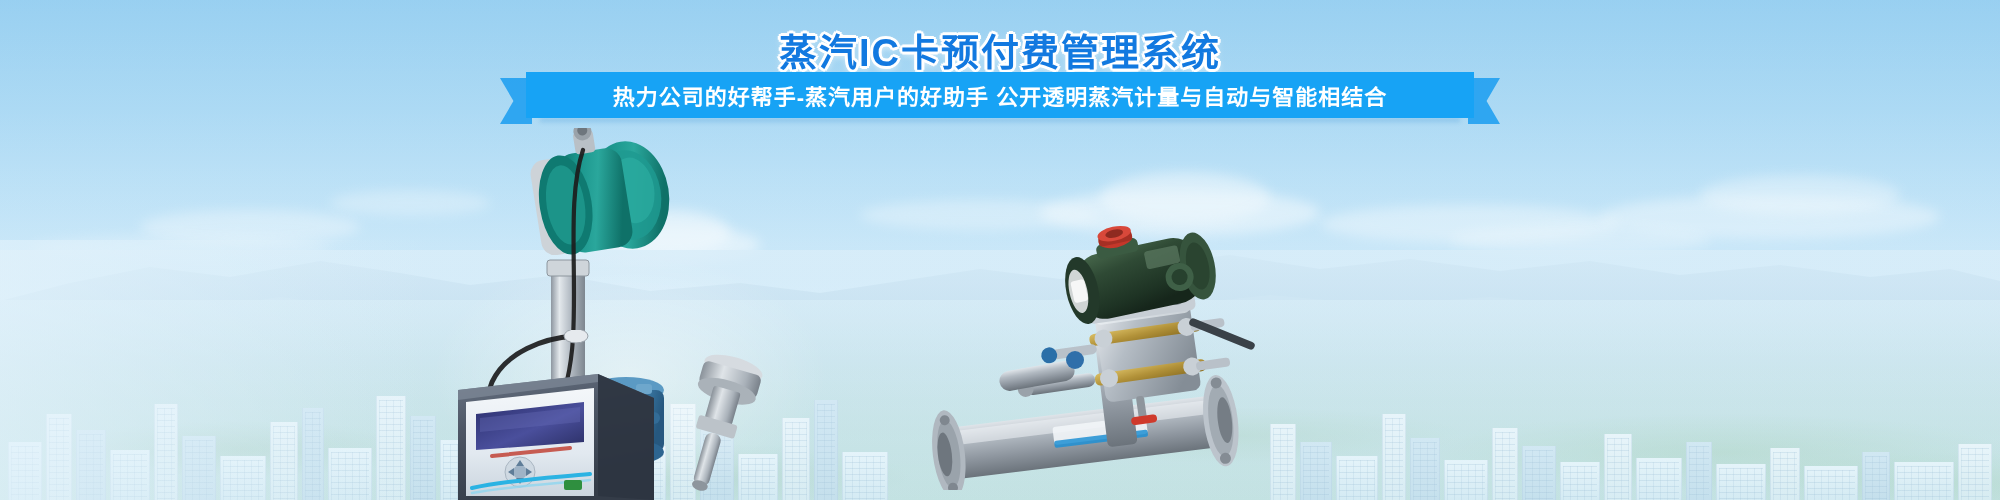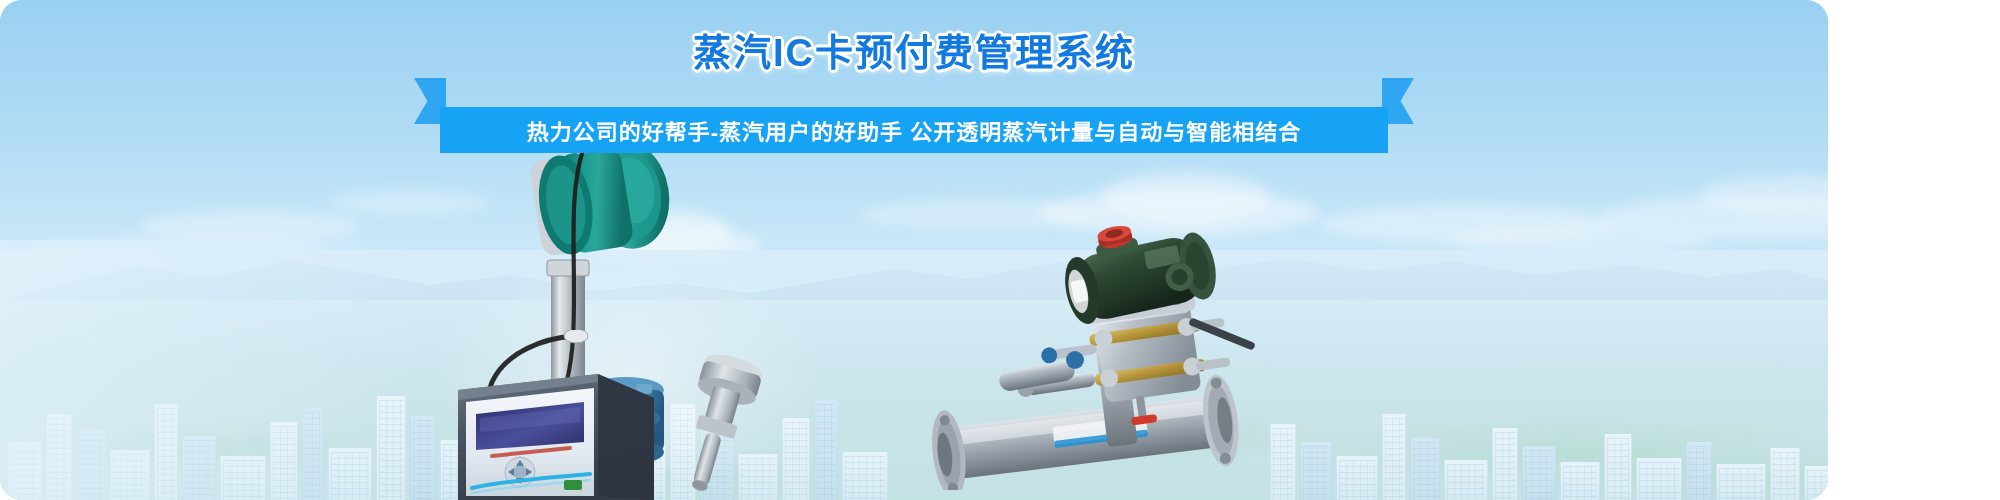--- a/index.html
+++ b/index.html
@@ -5,26 +5,25 @@
 <style>
   html, body {
     margin: 0;
     padding: 0;
     background: #ffffff;
   }
   * { box-sizing: border-box; }
 
   .banner {
     position: relative;
-    width: 1828px;
+    width: 2000px;
     height: 500px;
     overflow: hidden;
     font-family: "Liberation Sans", "DejaVu Sans", sans-serif;
     background: linear-gradient(to bottom, #9ed3f2 0%, #aedbf5 22%, #c4e5f8 42%, #d8eefb 60%, #e2f2fc 78%, #e9f5fd 100%);
-    border-radius: 22px;
   }
 
   
   .sky {
     position: absolute;
     left: 0; top: 0;
     width: 100%; height: 62%;
     background: linear-gradient(to bottom, #96cff1 0%, #a8d8f4 35%, #c2e4f8 70%, #d9eefb 100%);
   }
 
@@ -156,21 +155,20 @@
   .ribbon-tail.left  { left: 0;  clip-path: polygon(0 0, 100% 0, 100% 100%, 0 100%, 42% 50%); }
   .ribbon-tail.right { right: 0; clip-path: polygon(0 0, 100% 0, 58% 50%, 100% 100%, 0 100%); }
   .ribbon-bar {
     position: absolute;
     left: 26px; right: 26px; top: 0;
     height: 46px;
     background: #17a3f5;
     display: flex;
     align-items: center;
     justify-content: center;
-    margin-top: 35px;
   }
   .ribbon-bar .ribbon-text {
     color: #ffffff;
     font-size: 22px;
     font-weight: 600;
     letter-spacing: 1px;
     white-space: nowrap;
   }
   .ribbon-shadow {
     position: absolute;

